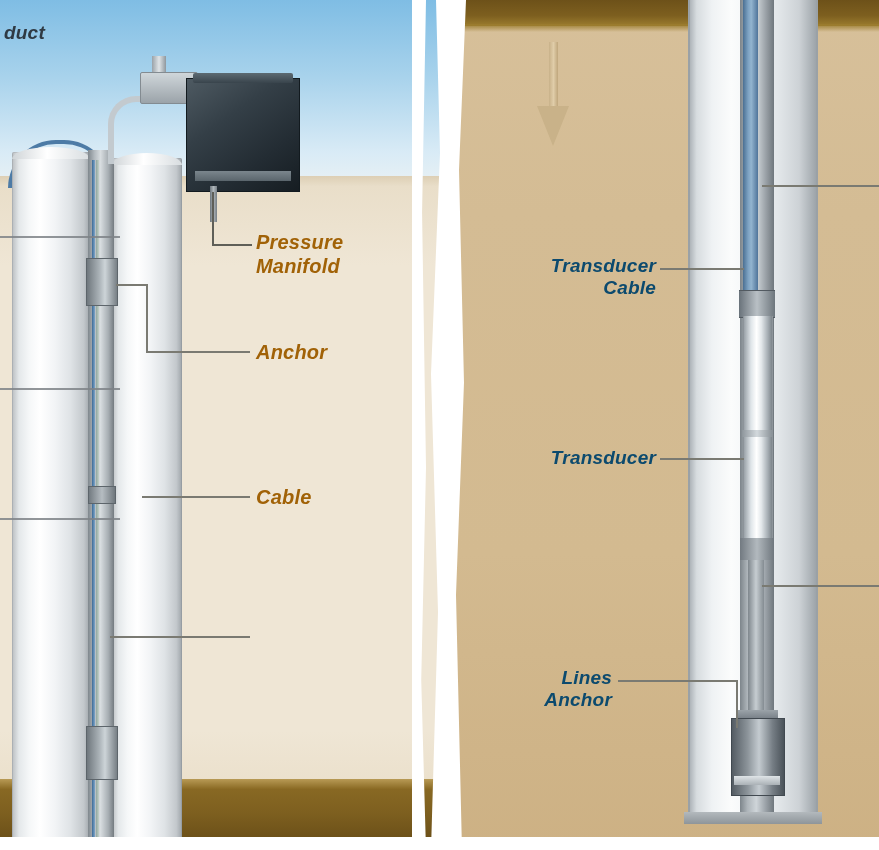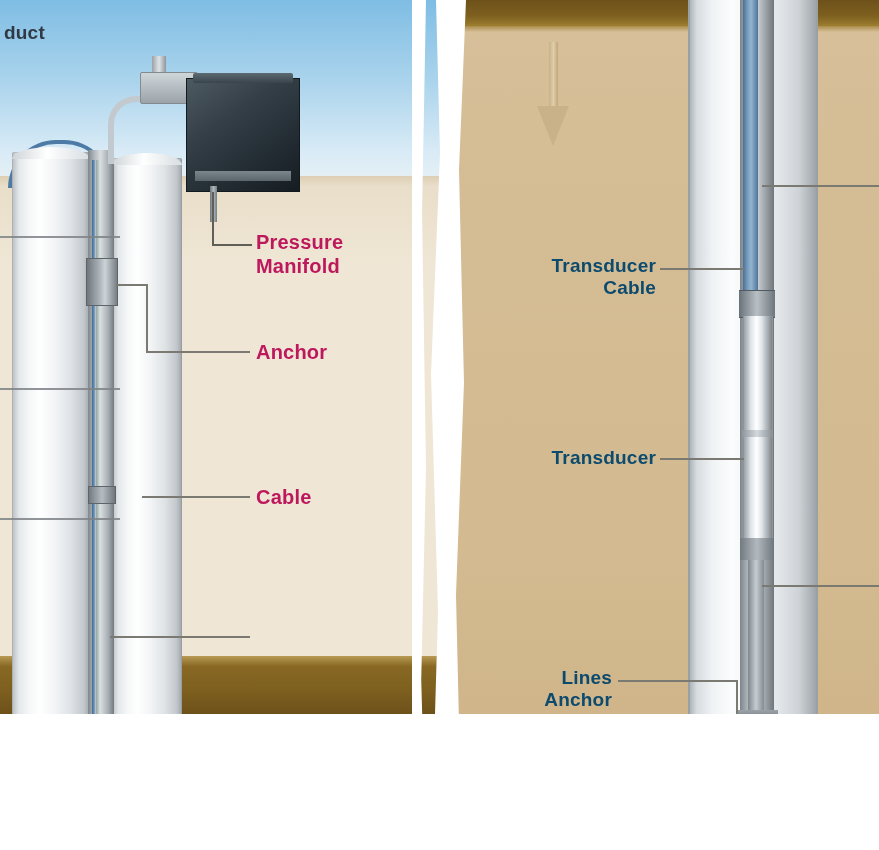--- a/index.html
+++ b/index.html
@@ -1,20 +1,20 @@
 <!DOCTYPE html>
 <html><head>
 <meta charset="utf-8">
 <style>
   html,body{margin:0;padding:0;background:#fff;}
   body{font-family:"Liberation Sans",sans-serif;}
   #stage{
     position:relative;width:879px;height:850px;overflow:hidden;background:#fff;
   }
-  .panel{position:absolute;top:0;height:714px;overflow:hidden;}
+  .panel{position:absolute;top:0;height:837px;overflow:hidden;font-style:italic;}
   
   #panel-left{left:0;width:440px;}
   .sky{
     position:absolute;left:0;top:0;width:440px;height:196px;
     background:linear-gradient(#7fbde4 0%,#a9d3ec 40%,#d9ebf6 78%,#eef3f3 100%);
   }
   .ground-left{
     position:absolute;left:0;top:186px;width:440px;height:664px;
     background:linear-gradient(#e9dec9 0%,#efe6d5 12%,#efe6d5 82%,#e6d9c0 100%);
   }
@@ -210,21 +210,21 @@
   #bottom-anchor-cap{
     position:absolute;left:296px;top:710px;width:42px;height:12px;
     background:linear-gradient(#9ba3a9,#6a727a);
   }
 
   
   .lead{position:absolute;background:#7a7a72;height:2px;}
   .lead-v{position:absolute;background:#7a7a72;width:2px;}
   .lead-dark{background:#5f5f58;}
   .label{
-    position:absolute;color:#be185d;font-weight:700;letter-spacing:.2px;
+    position:absolute;color:#a16207;font-weight:700;letter-spacing:.2px;
     line-height:1.18;white-space:pre-line;
   }
   .label-lg{font-size:20px;}
   .label-sky{color:#2f3a44;font-size:19px;}
   .label-right{color:#0c4a6e;font-size:19px;text-align:right;}
 
   
   .rule{position:absolute;height:2px;background:#7e8287;opacity:.85;}
 </style>
 </head>

